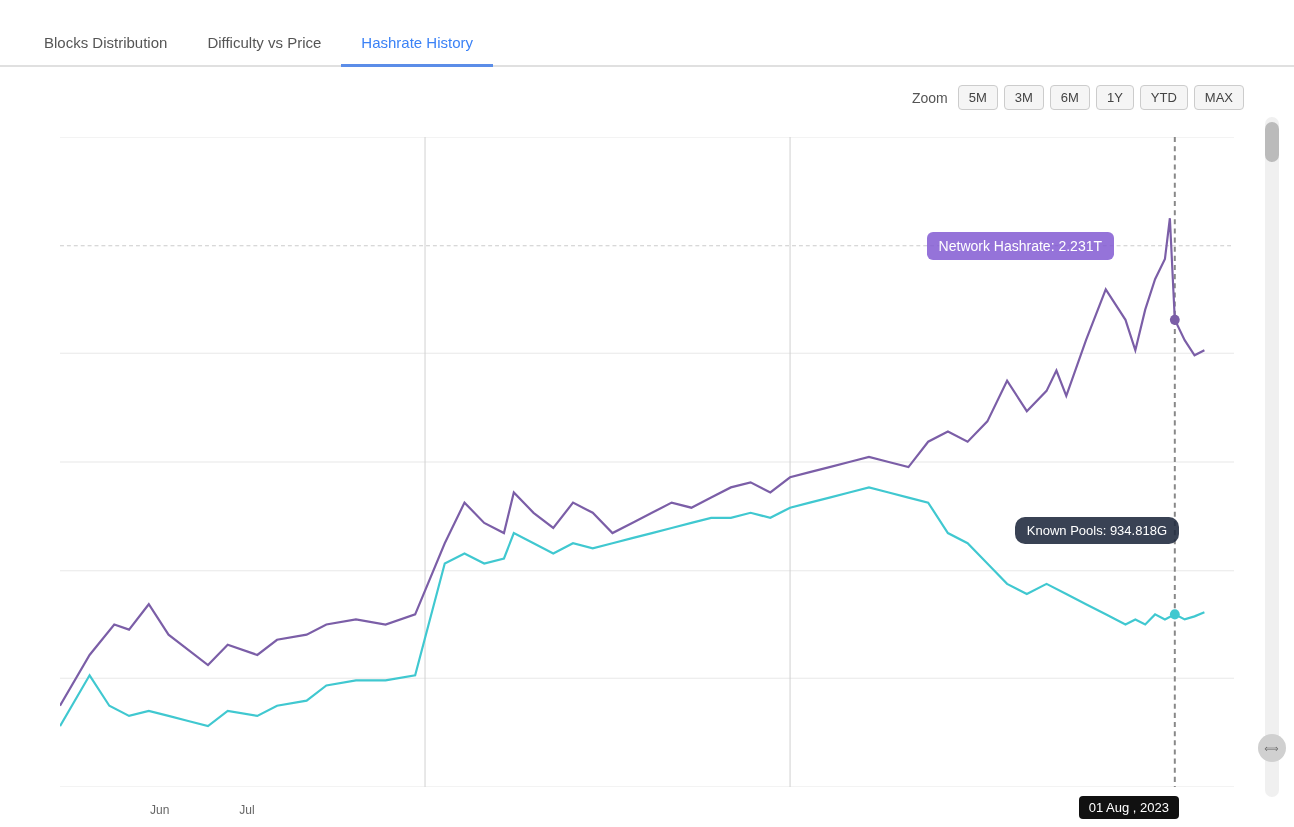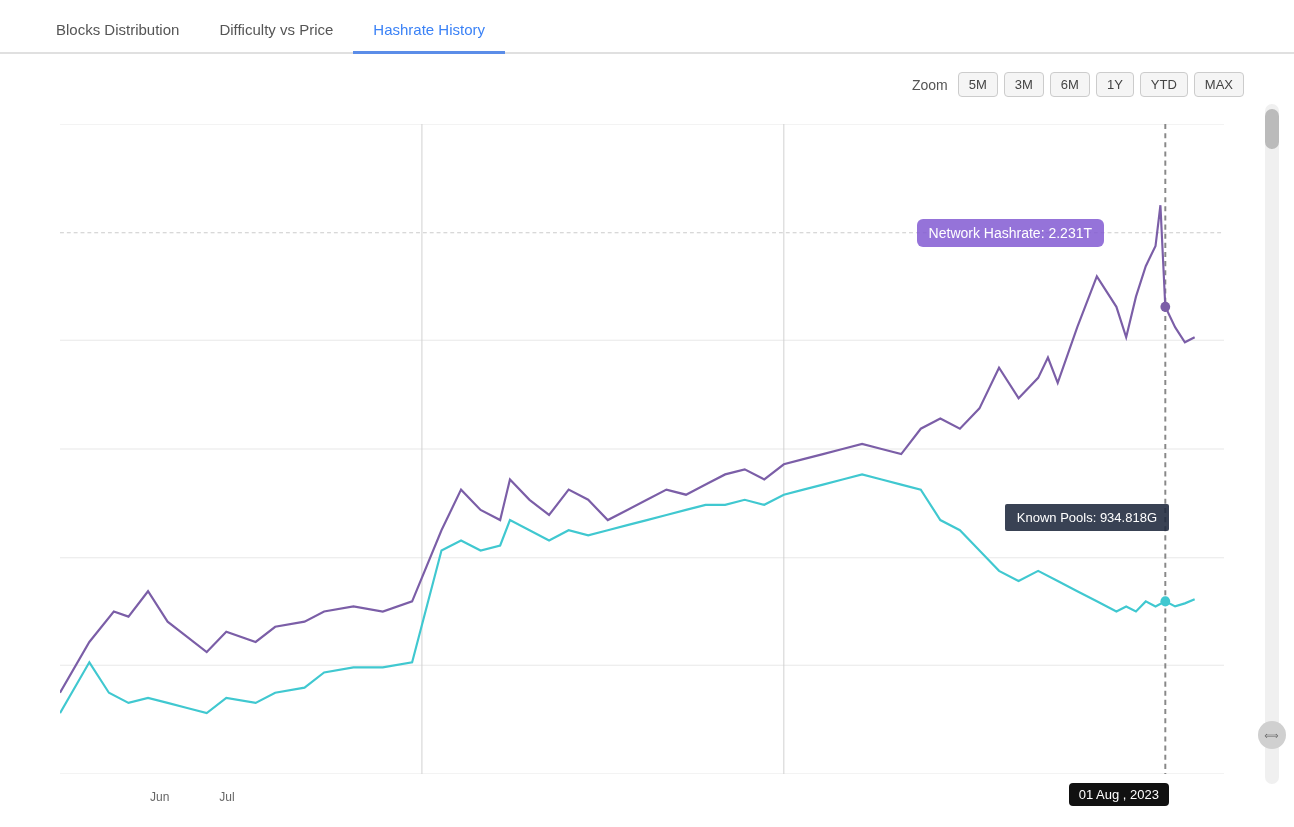--- a/index.html
+++ b/index.html
@@ -8,22 +8,22 @@
       background: #fff;
       width: 1294px;
       height: 827px;
       overflow: hidden;
     }
 
     .tabs-bar {
       display: flex;
       align-items: flex-end;
       border-bottom: 2px solid #e0e0e0;
-      padding: 0 36px;
-      height: 54px;
+      padding: 0 24px;
+      height: 67px;
     }
 
     .tab {
       padding: 12px 20px 14px;
       font-size: 15px;
       color: #555;
       cursor: pointer;
       position: relative;
       white-space: nowrap;
     }
@@ -41,21 +41,21 @@
       right: 0;
       height: 3px;
       background: #5b8de8;
     }
 
     .chart-container {
       position: relative;
       width: 100%;
       height: 568px;
       background: #fff;
-      padding: 20px 10px 20px 60px;
+      padding: 20px 0 20px 60px;
     }
 
     .zoom-controls {
       position: absolute;
       top: 18px;
       right: 50px;
       display: flex;
       align-items: center;
       gap: 6px;
       z-index: 10;
@@ -142,21 +142,21 @@
       font-weight: 500;
       white-space: nowrap;
       pointer-events: none;
     }
 
     .tooltip-pools {
       position: absolute;
       background: rgba(30, 40, 60, 0.88);
       color: #fff;
       padding: 6px 12px;
-      border-radius: 2px;
+      border-radius: 10px;
       font-size: 13px;
       font-weight: 500;
       white-space: nowrap;
       pointer-events: none;
     }
 
     .date-label {
       position: absolute;
       bottom: 0;
       background: #111;
@@ -350,21 +350,21 @@
     <div class="tooltip-network" style="right: 120px; top: 95px;">
       <span>Network Hashrate: 2.231T</span>
     </div>
 
     <div class="tooltip-pools" style="right: 55px; top: 380px;">
       <span>Known Pools: 934.818G</span>
     </div>
 
     <div style="position:absolute; bottom:0; left:0; right:50px; display:flex; justify-content:space-between;">
       <span class="x-label" style="margin-left: 90px;">Jun</span>
-      <span class="x-label" style="margin-left: 50px;">Jul</span>
+      <span class="x-label" style="margin-left: 70px;">Jul</span>
       <span style="flex:1"></span>
     </div>
 
     <div class="date-label" style="right: 55px; bottom: -2px;">
       <span>01 Aug , 2023</span>
     </div>
 
   </div>
 
   <div class="scrollbar-area">

